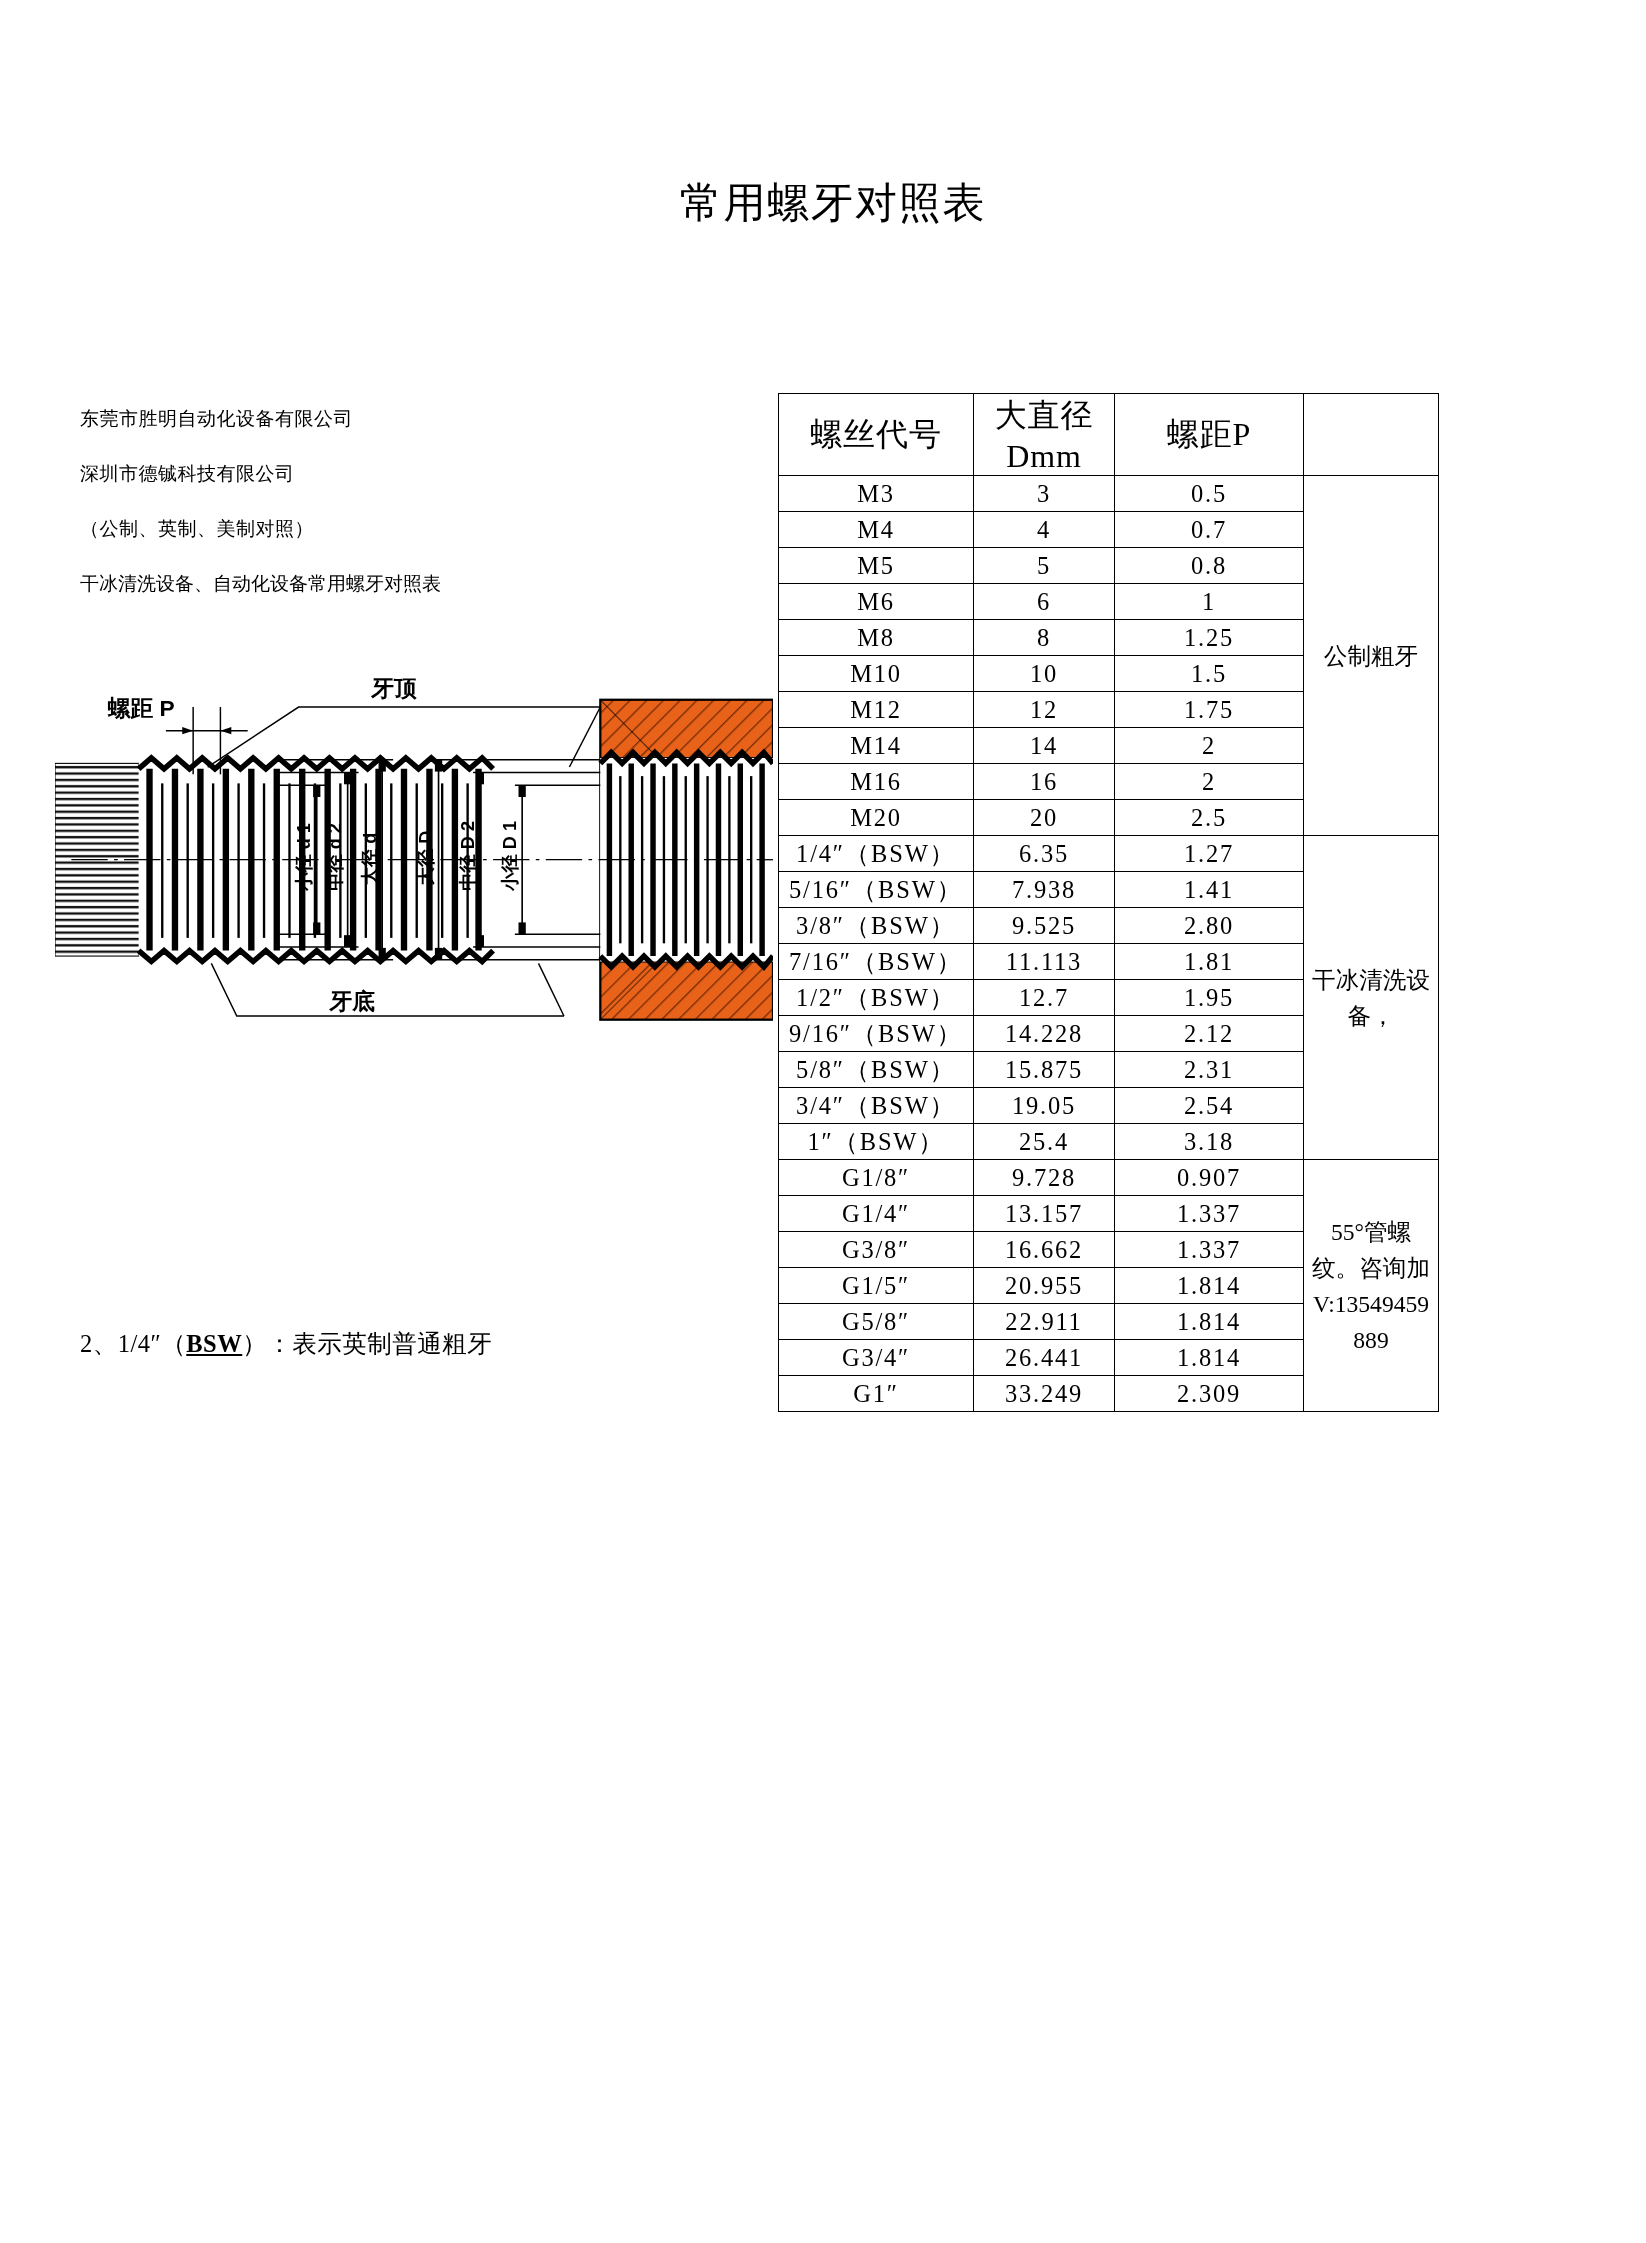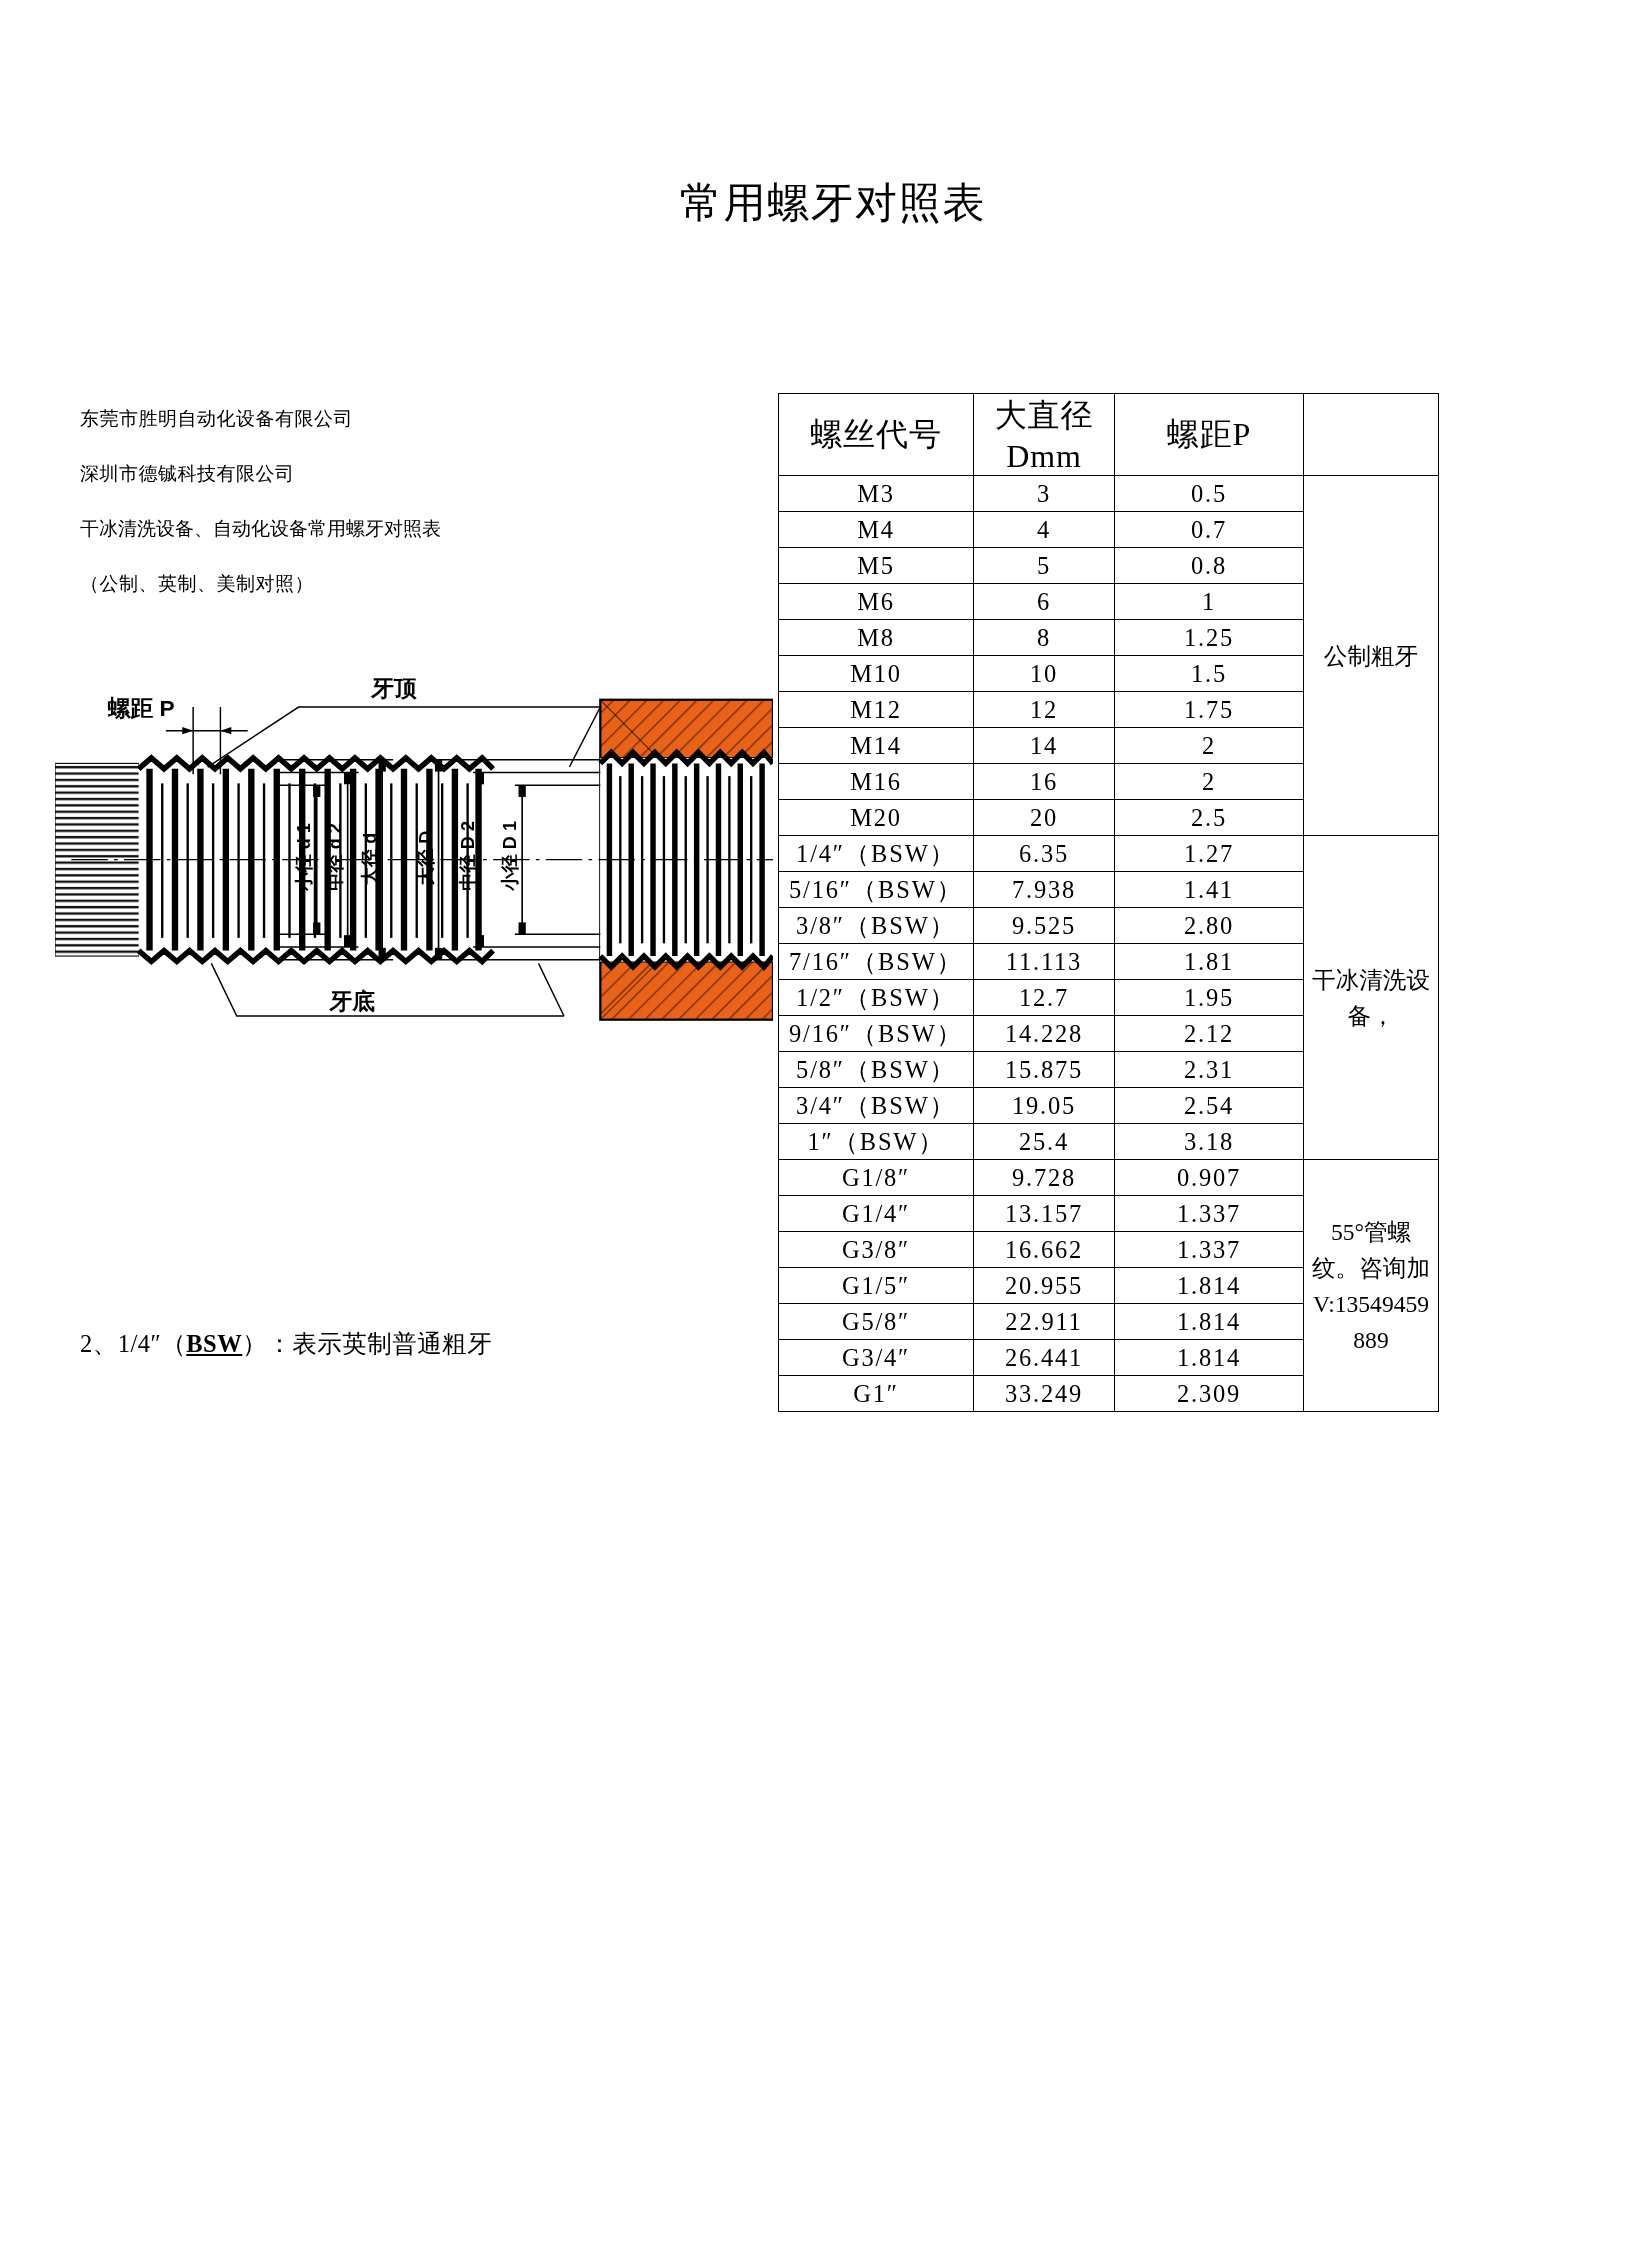--- a/index.html
+++ b/index.html
@@ -107,22 +107,22 @@
   #spec-table td.num-cell  { letter-spacing: 1.8px; }
 </style>
 </head>
 <body>
 
 <div id="doc-title">常用螺牙对照表</div>
 
 <div id="left-pane">
   <div class="company-line">东莞市胜明自动化设备有限公司</div>
   <div class="company-line">深圳市德铖科技有限公司</div>
+  <div class="company-line">（公制、英制、美制对照）</div>
   <div class="company-line wide">干冰清洗设备、自动化设备常用螺牙对照表</div>
-  <div class="company-line">（公制、英制、美制对照）</div>
 </div>
 
 <div id="diagram-wrap">
 <svg width="718" height="382" viewBox="0 0 790 420" xmlns="http://www.w3.org/2000/svg">
   <defs>
     <pattern id="hatch" width="13" height="13" patternTransform="rotate(45)" patternUnits="userSpaceOnUse">
       <rect width="13" height="13" fill="#E8621A"></rect>
       <line x1="0" y1="0" x2="0" y2="13" stroke="#7a2d06" stroke-width="3"></line>
     </pattern>
     <pattern id="knurl" width="8" height="7" patternUnits="userSpaceOnUse">

